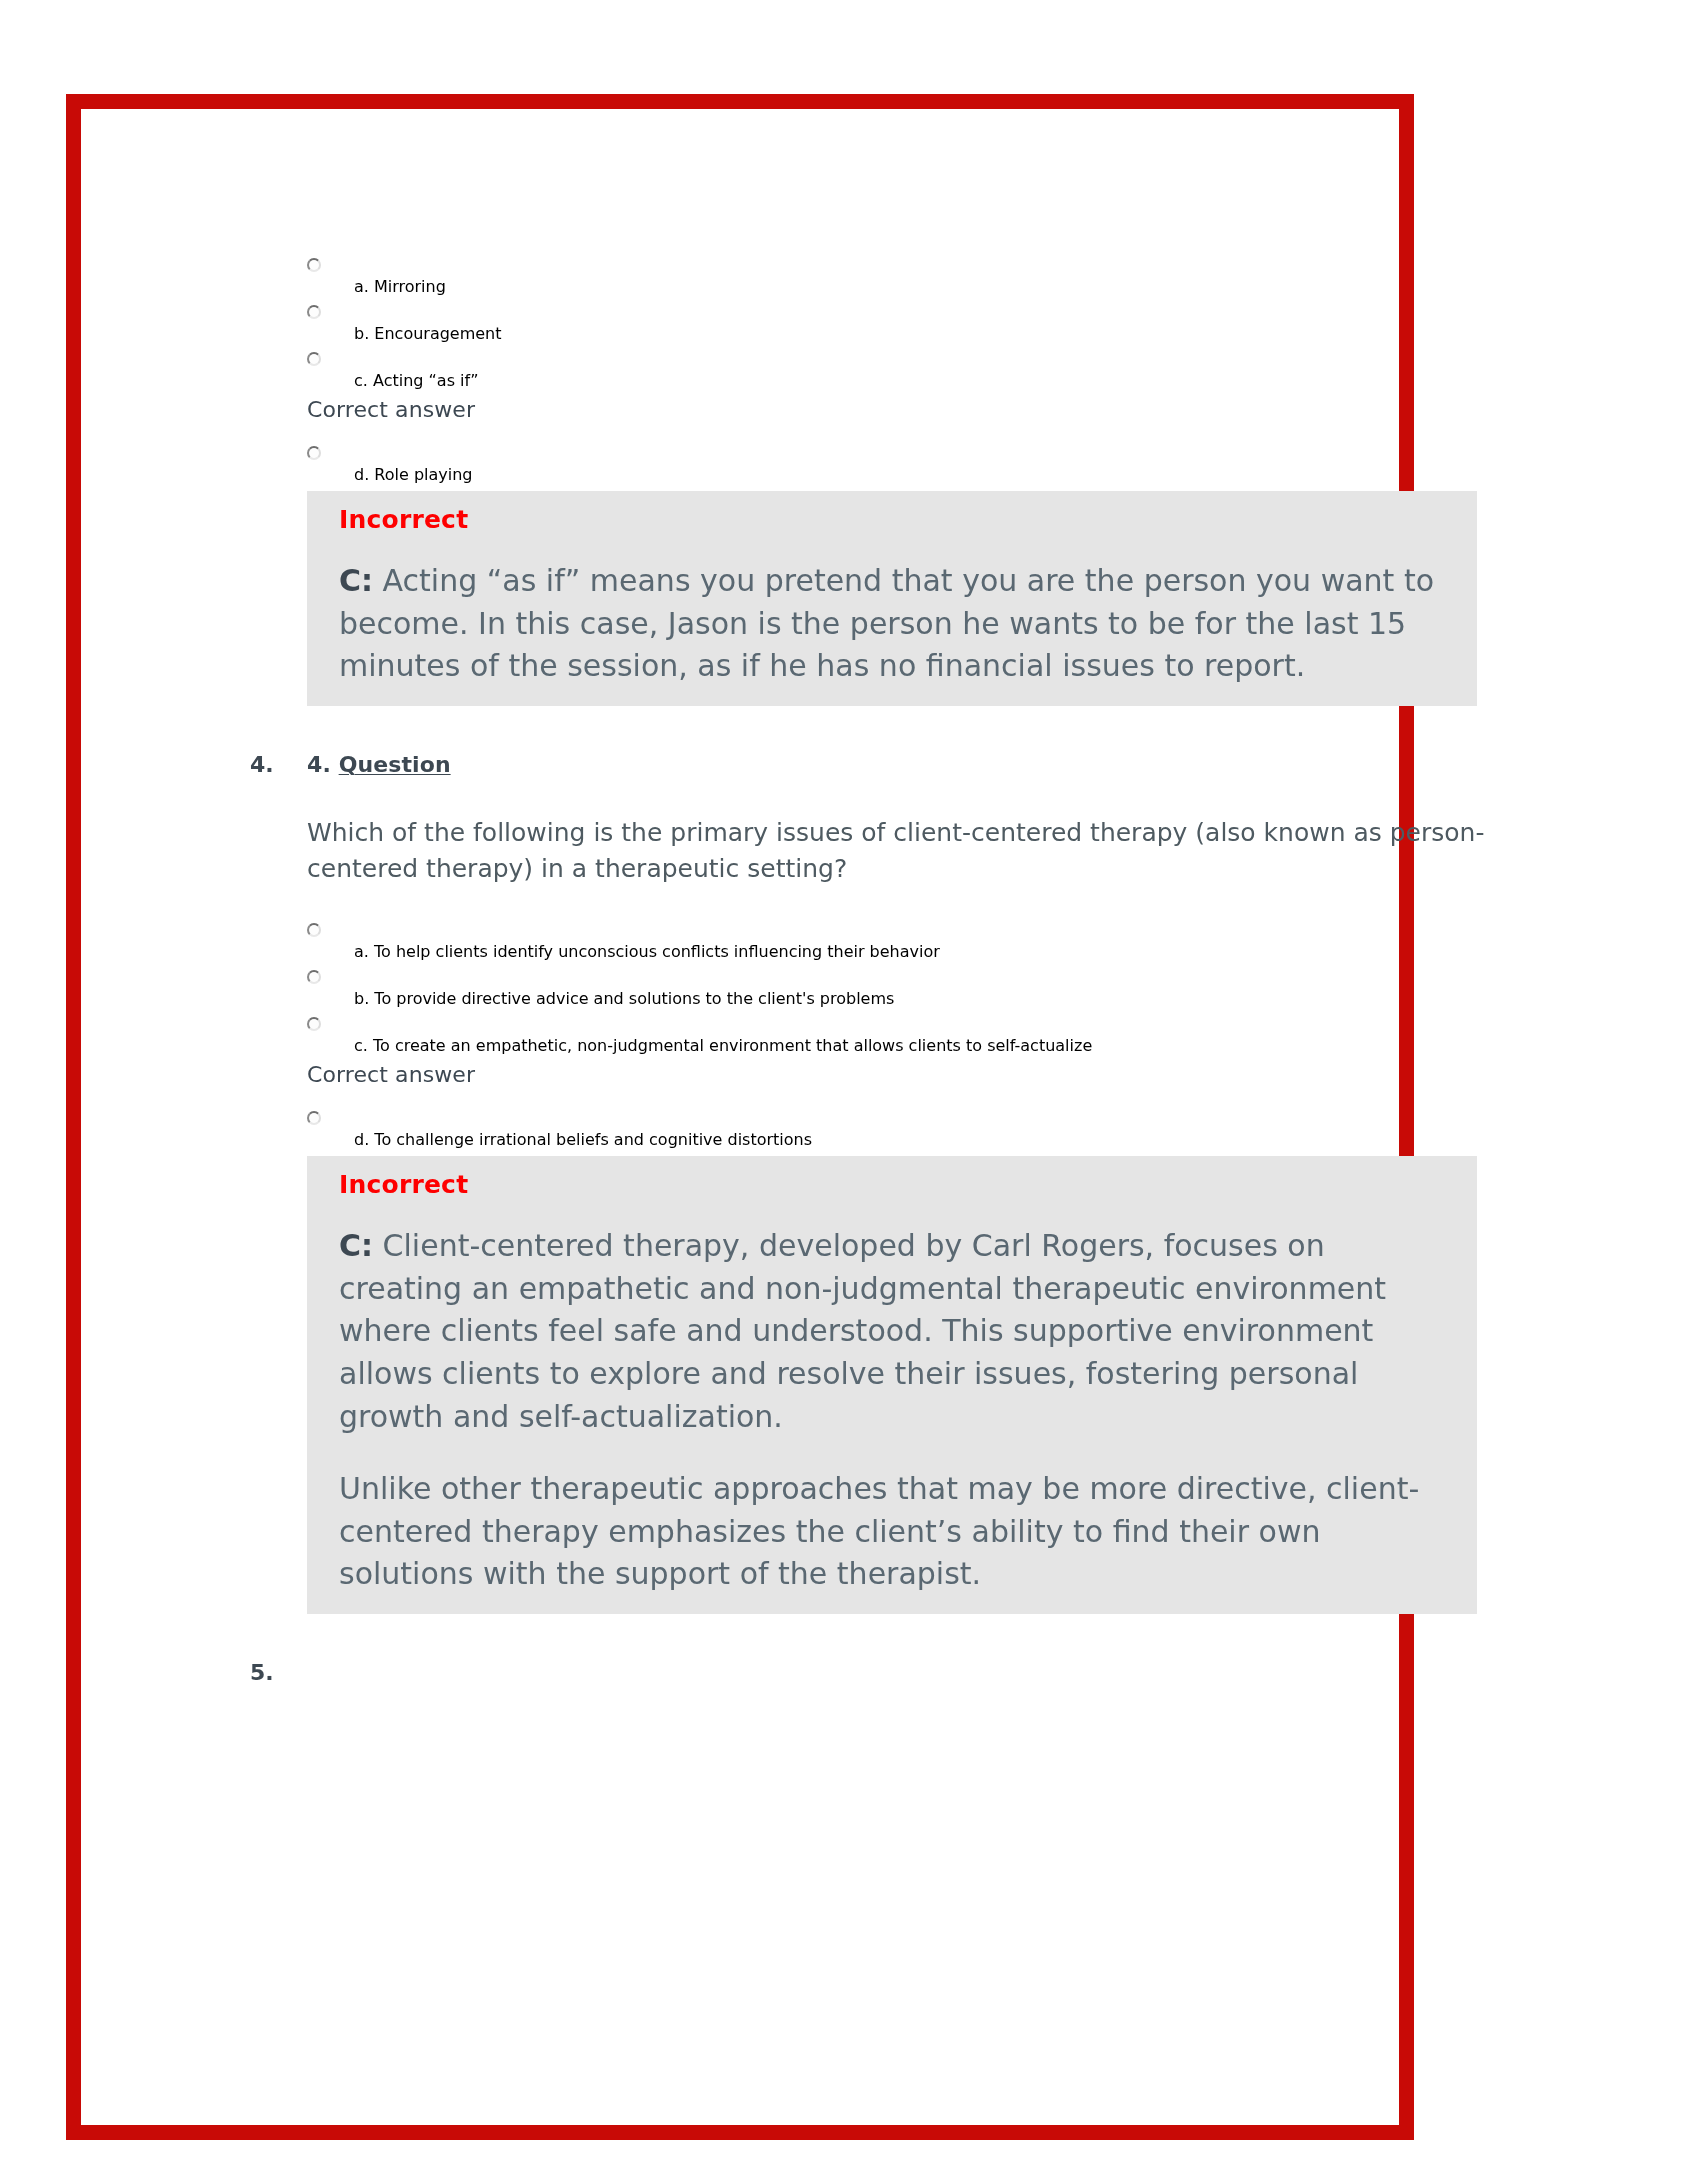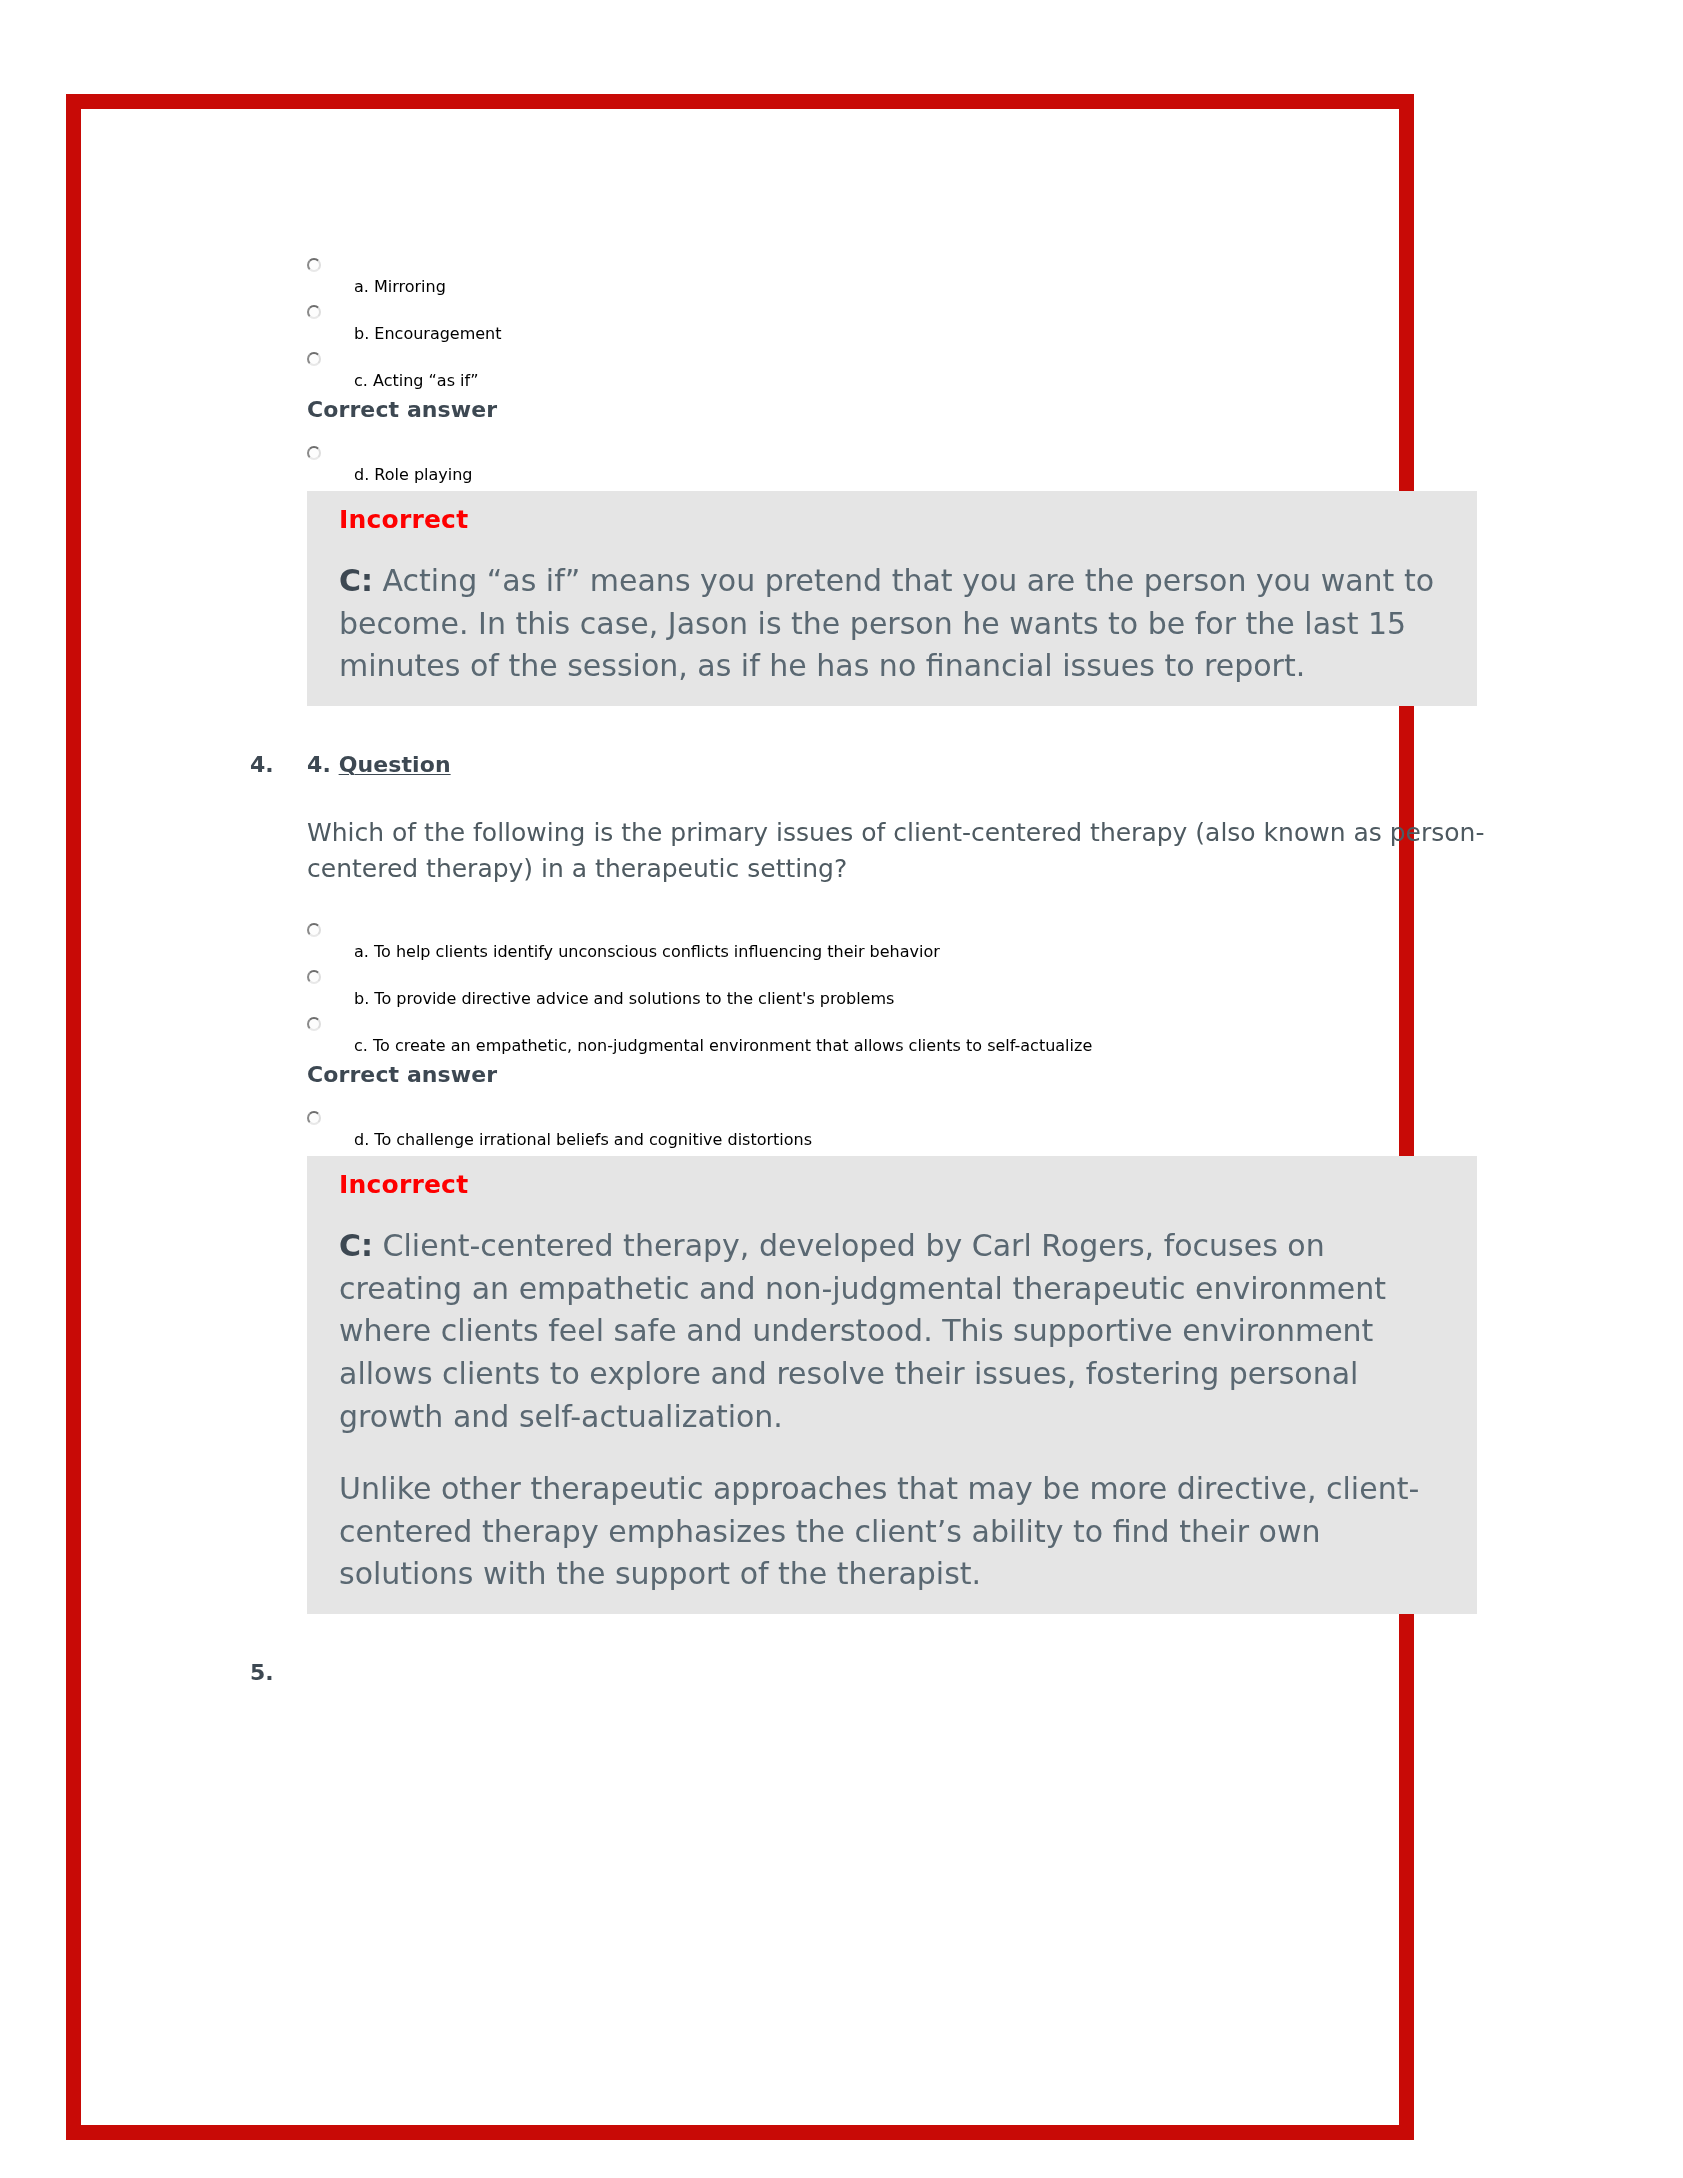--- a/index.html
+++ b/index.html
@@ -69,21 +69,21 @@
     margin-left: 33px;
     position: relative;
     top: 19px;
   }
   .opt-wrap {
     display: block;
   }
 
   .correct-answer {
     font-size: 22px;
-    font-weight: bold;
+    font-weight: normal;
     color: #3d4852;
     margin: 2px 0 0 0;
     letter-spacing: 0.1px;
   }
 
   
   .feedback {
     background: #e5e5e5;
     margin: 14px 0 0 0;
     padding: 14px 22px 18px 32px;

